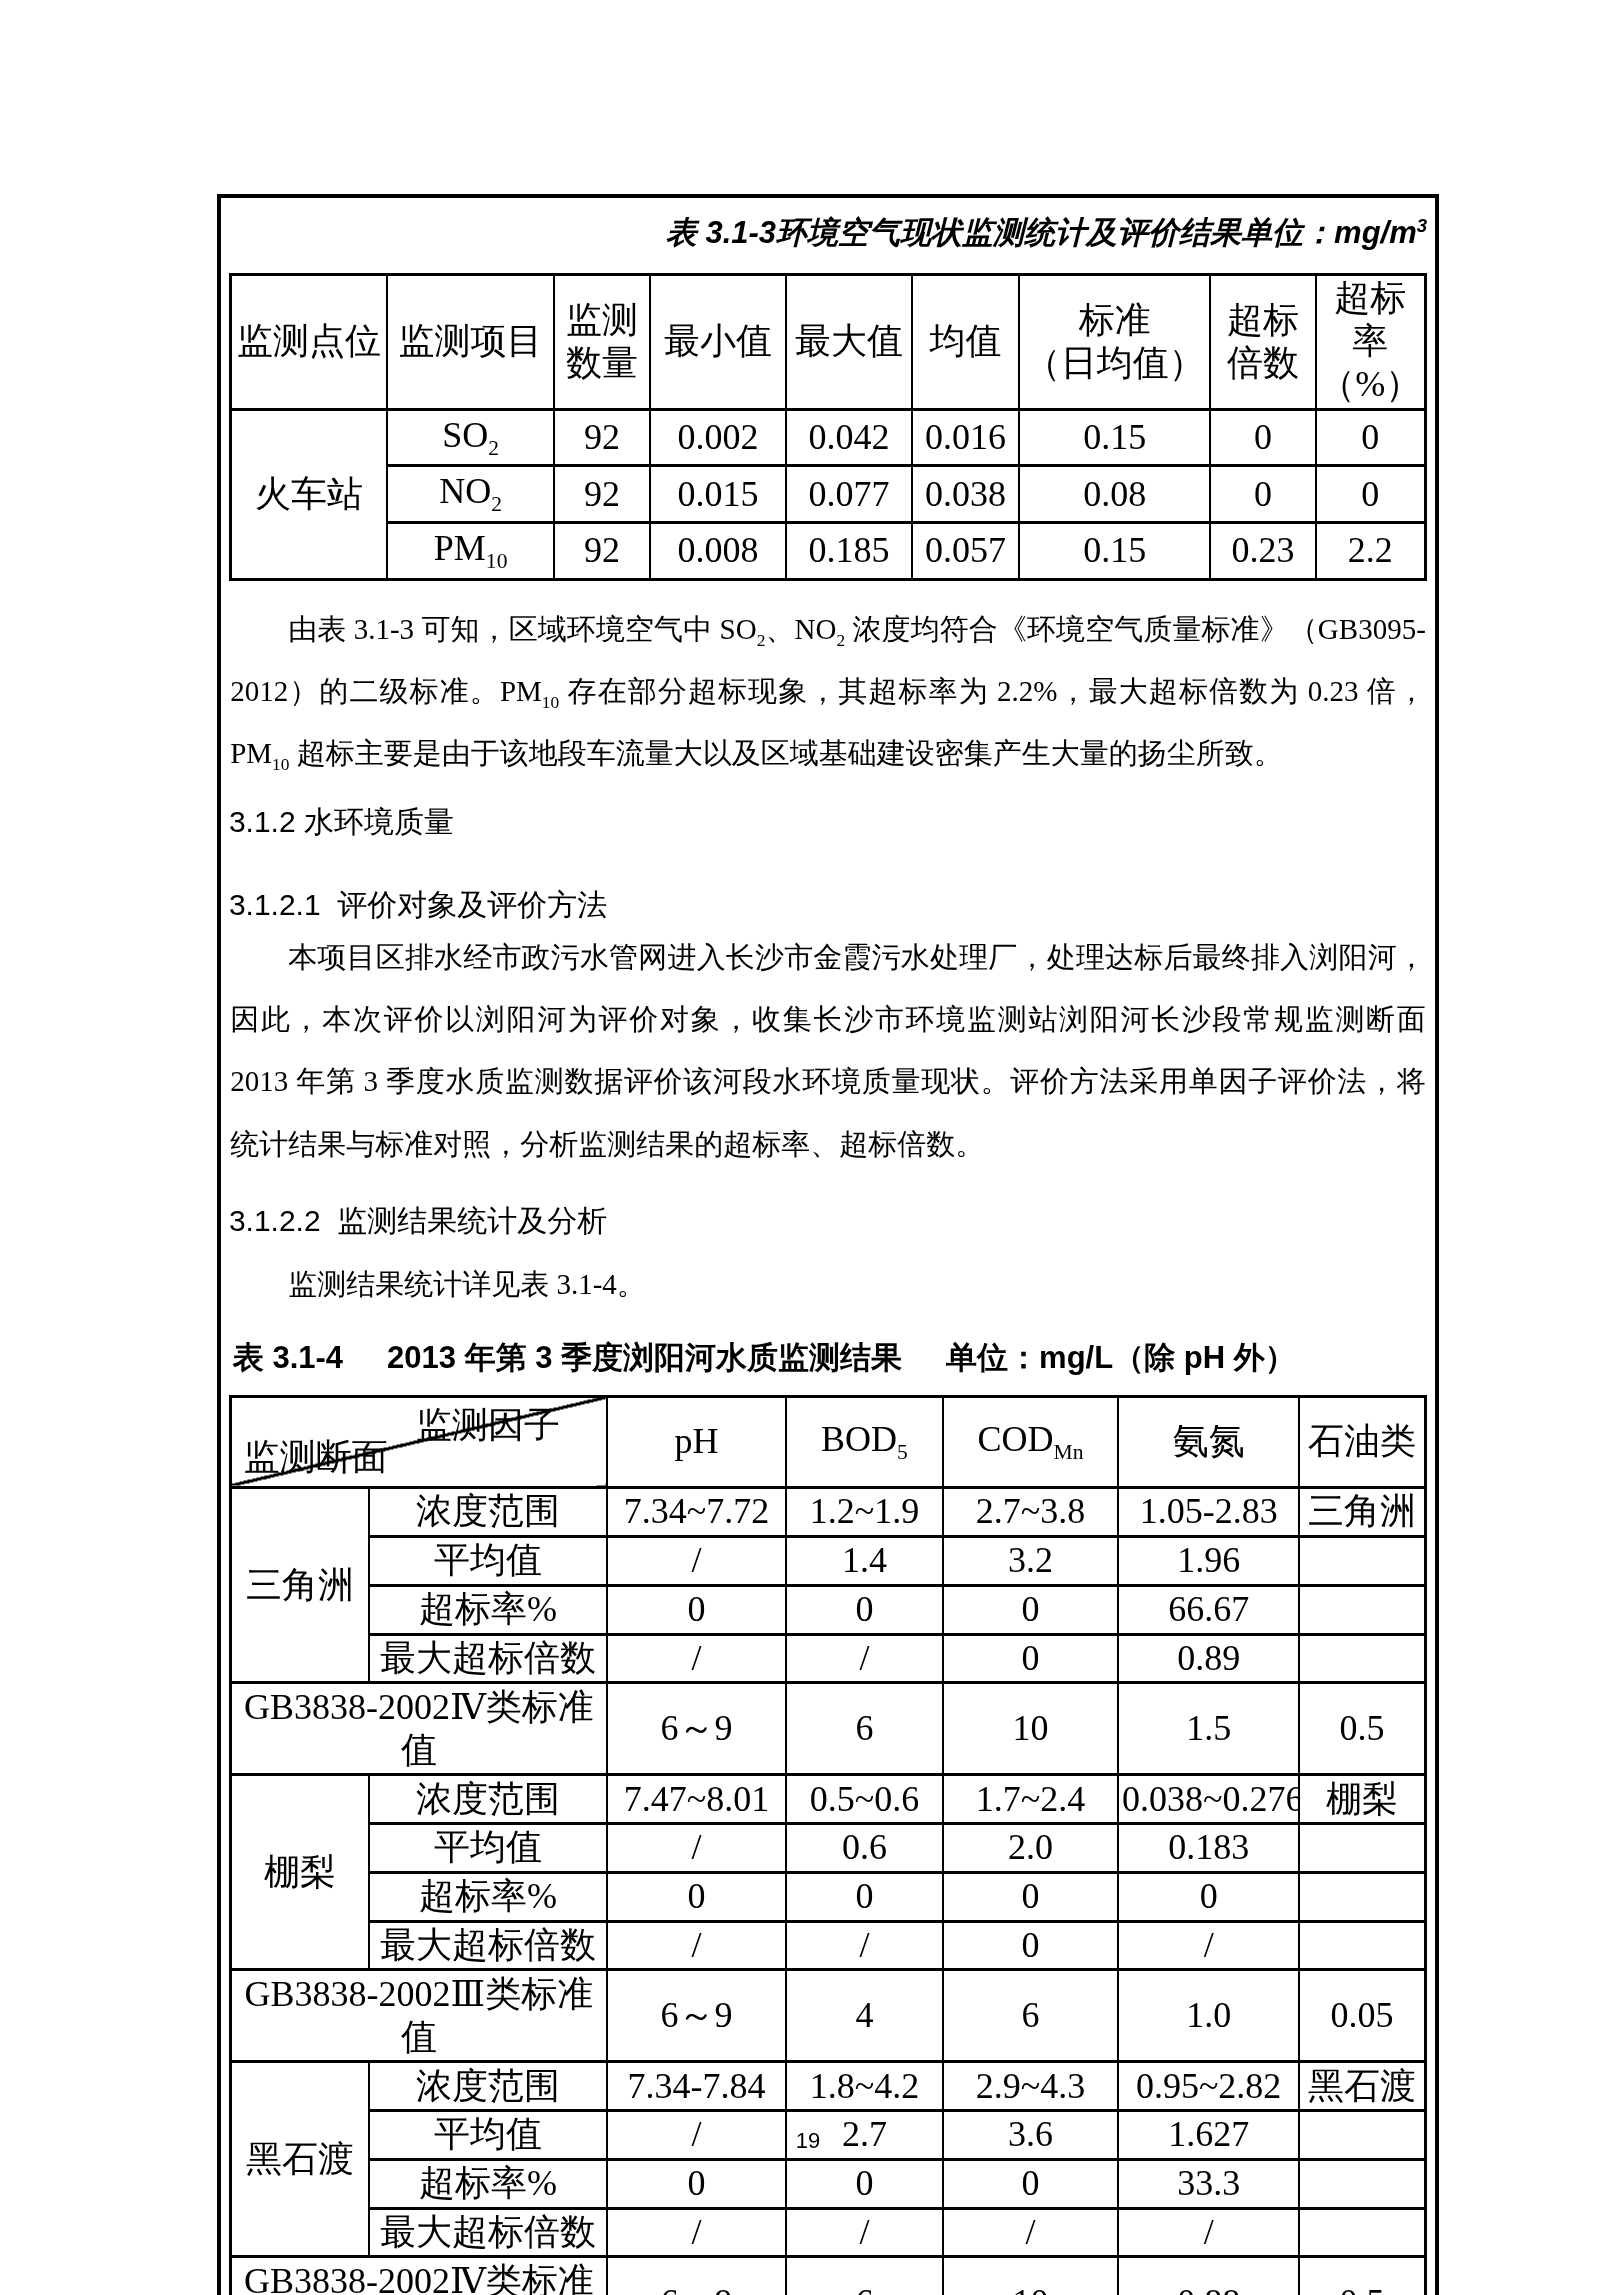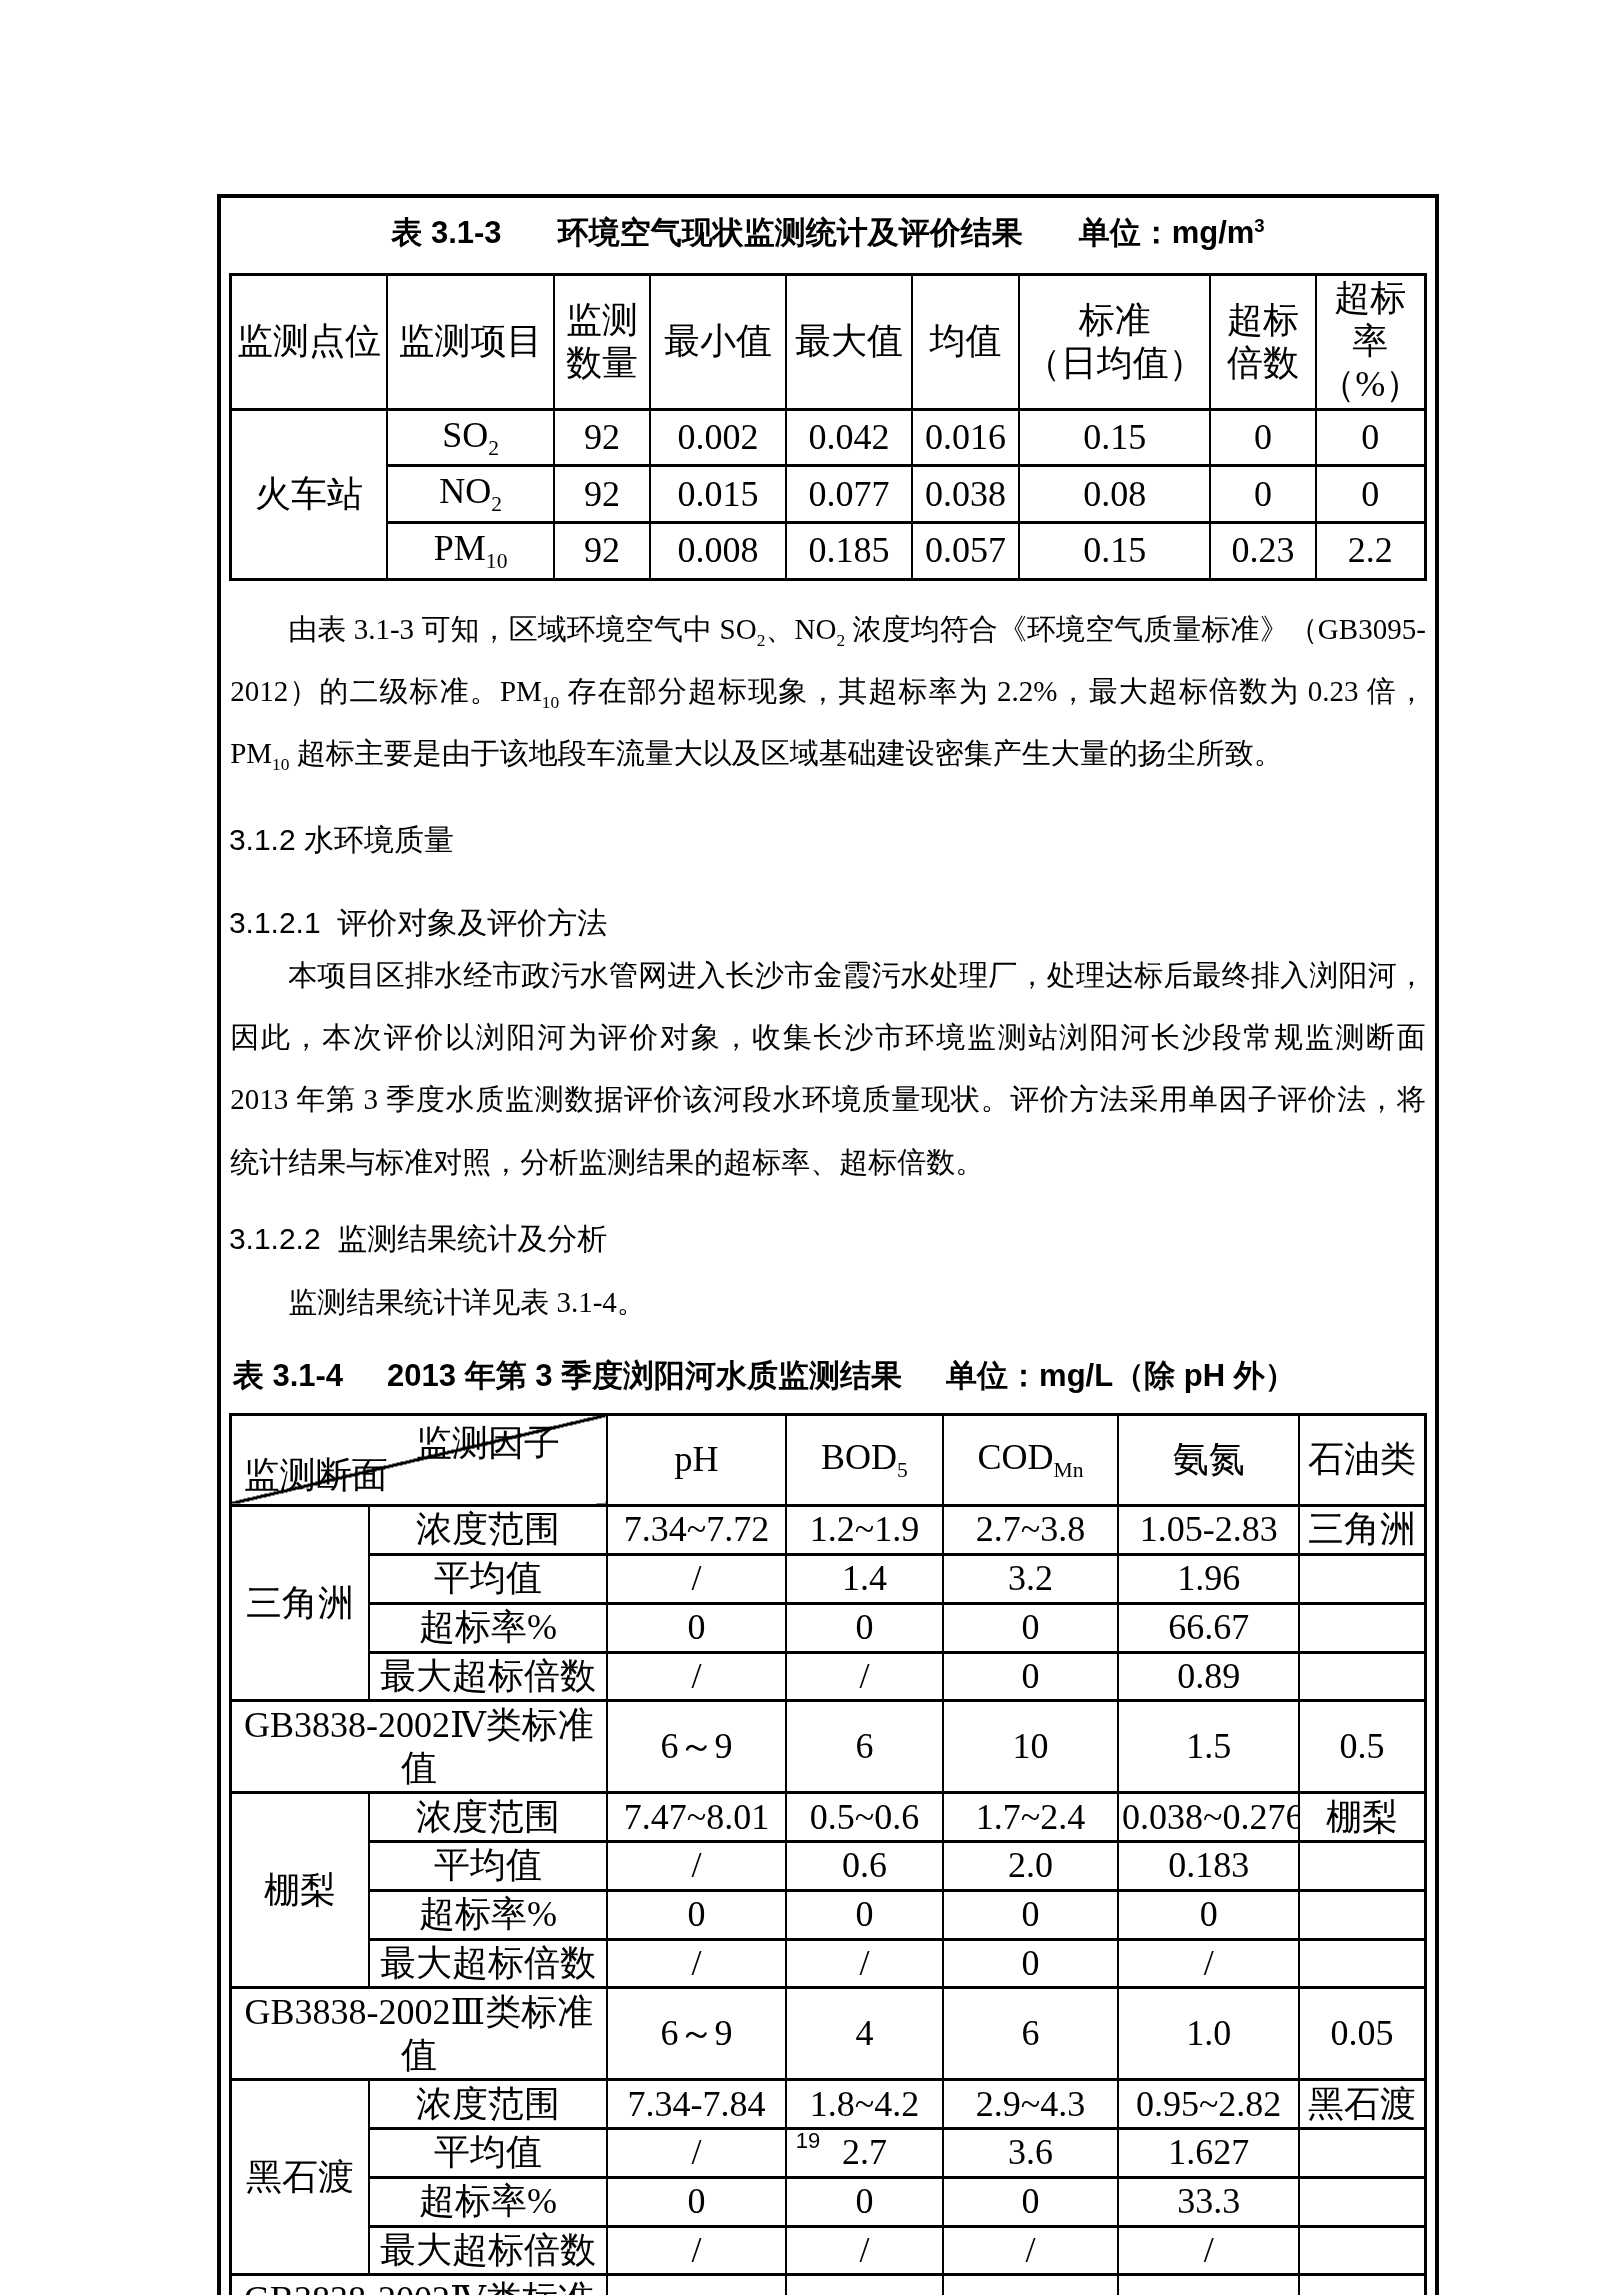--- a/index.html
+++ b/index.html
@@ -5,21 +5,21 @@
   html,body{margin:0;padding:0;background:#ffffff;}
   .page{position:relative;width:1622px;height:2295px;background:#fff;color:#000;
         font-family:"Liberation Serif","DejaVu Serif",serif;}
   .frame{position:absolute;left:217px;top:194px;width:1222px;border:4.6px solid #000;
          box-sizing:border-box;background:#fff;}
   .inner{padding:7.9px 7.9px 0 7.9px;}
 
   
   .cap{display:flex;align-items:baseline;font-family:"Liberation Sans","DejaVu Sans",sans-serif;
        font-weight:700;font-size:31px;}
-  .cap1{justify-content:center;gap:56px;margin:6.5px 0 18.3px;}
+  .cap1{justify-content:flex-end;margin:6.5px 0 18.3px;font-style:italic;}
   .cap2{justify-content:flex-start;gap:44px;margin:22px 0 15.7px;padding-left:3.9px;}
   sup{font-size:60%;} sub{font-size:60%;}
 
   
   table{width:100%;border-collapse:collapse;table-layout:fixed;text-align:center;
         font-size:36px;line-height:1.2;}
   .t1,.t2{border:3.9px solid #000;}
   td{border:2px solid #000;border-top-width:3.3px;border-bottom-width:3.3px;
      padding:1.3px 2.6px;overflow:hidden;}
   .t1 .hdr td{height:84px;border-bottom-width:3.9px;}
@@ -34,21 +34,21 @@
       #000 calc(50% + 1.6px),transparent calc(50% + 1.6px));}
   .corner .ct{position:absolute;top:6.5px;right:46px;}
   .corner .cb{position:absolute;bottom:6.5px;left:11.8px;}
 
   
   .para{font-size:29px;line-height:2.15;text-align:justify;text-indent:2em;margin:0 1.3px;}
   .p1{margin-top:17px;}
   .p3{margin-top:10.5px;font-family:Liberation Serif, serif;}
   .h{font-family:"Liberation Sans","DejaVu Sans",sans-serif;font-weight:400;
      font-size:30px;white-space:pre-wrap;margin:0;}
-  .h312{margin-top:35px;}
+  .h312{margin-top:17px;}
   .h3121{margin-top:42px;}
   .h3122{margin-top:26px;}
 
   .pagenum{position:absolute;left:0;right:6px;top:2128px;text-align:center;font-size:22px;
            font-family:"Liberation Sans","DejaVu Sans",sans-serif;}
 </style>
 </head>
 <body>
 
 <div class="page">

